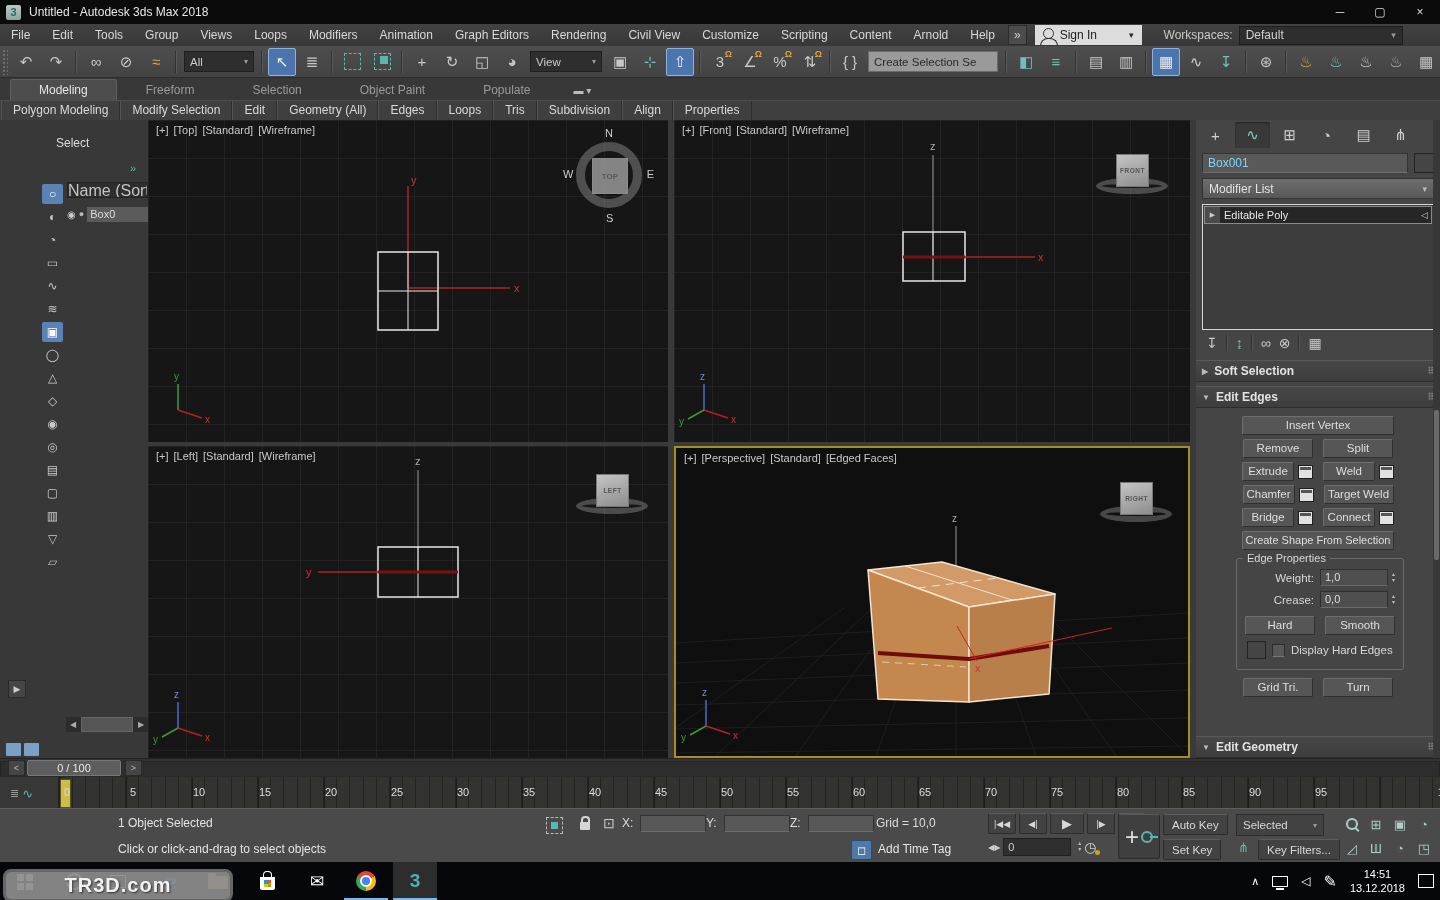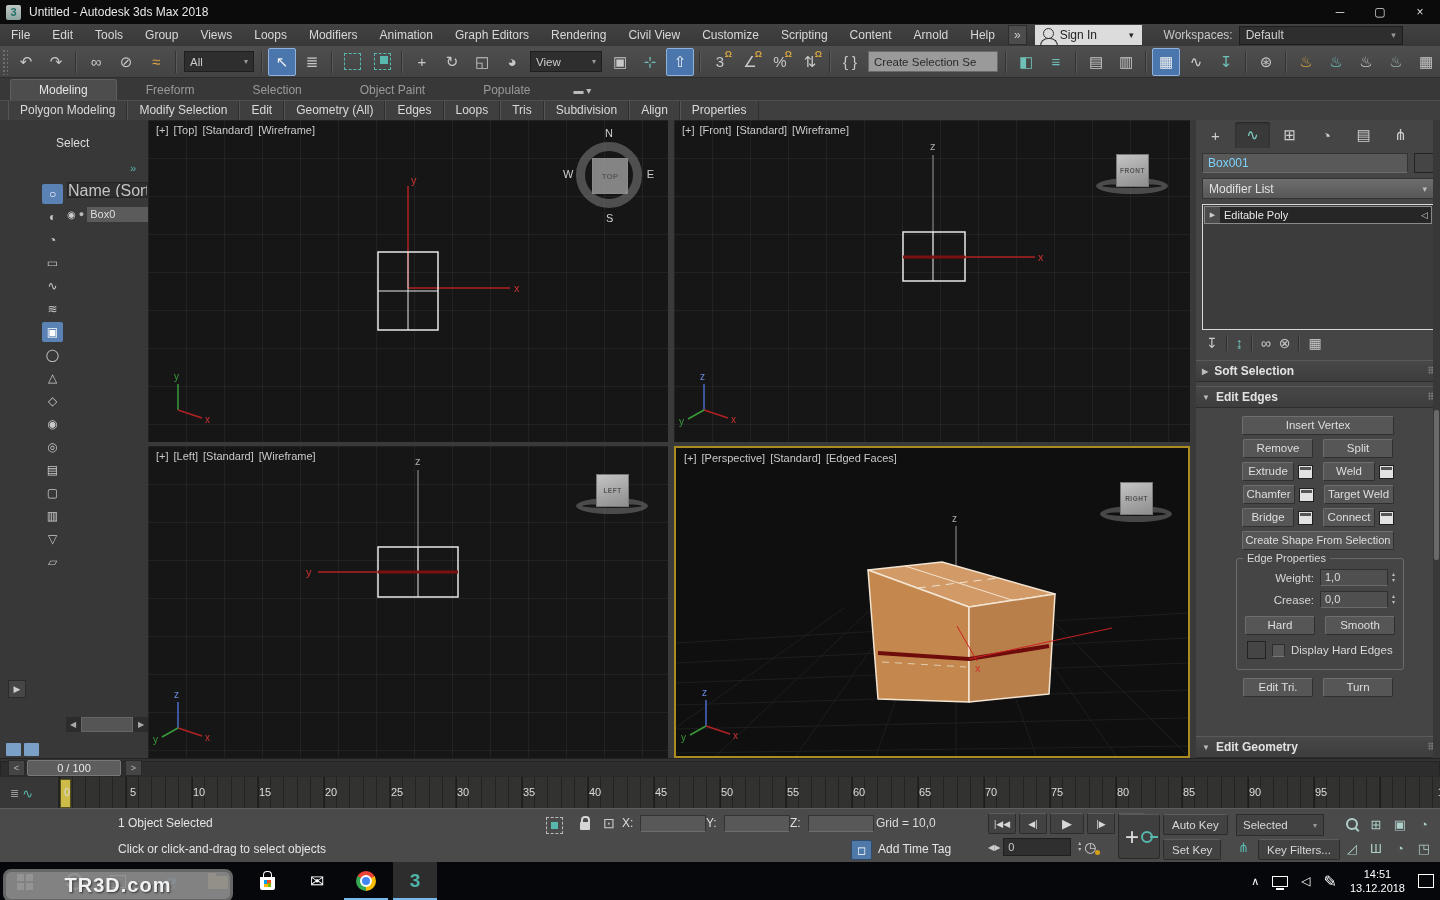--- a/index.html
+++ b/index.html
@@ -38,21 +38,21 @@
   .tb-input{height:19px;background:#9a9a9a;border:1px solid #6a6a6a;color:#2a2a2a;font-size:11.5px;display:flex;align-items:center;padding:0 5px;margin:0 2px}
   .dash-box{width:15px;height:15px;border:1.5px dashed #58b8ae}
   .dash-box.fill::after{content:"";display:block;width:8px;height:8px;margin:2px 0 0 5px;background:#58b8ae}
   .snap-wrap{position:relative}
   .snap-mag{position:absolute;right:1px;top:0;font-size:9px;color:#d8a540;font-weight:bold}
   
   #ribbon-tabs{position:absolute;left:0;top:78px;width:1440px;height:22px;background:#383838;display:flex;align-items:flex-end;font-size:12px;color:#9a9a9a;padding-left:10px;box-sizing:border-box}
   .rtab{padding:3px 28px;border:1px solid transparent;border-bottom:none}
   .rtab.active{background:#4d4d4d;border-color:#5f5f5f;color:#e4e4e4;border-radius:3px 3px 0 0}
   #ribbon-flyout{margin-left:14px;padding-bottom:4px;color:#bbb;font-size:10px}
-  #ribbon-panels{position:absolute;left:0;top:100px;width:1440px;height:20px;background:#3f3f3f;border-top:1px solid #4e4e4e;display:flex;font-size:12px;color:#d9d9d9;padding-left:8px;box-sizing:border-box}
+  #ribbon-panels{position:absolute;left:0;top:100px;width:1440px;height:20px;background:#3f3f3f;border-top:1px solid #4e4e4e;display:flex;font-size:12px;color:#d9d9d9;padding-left:1px;box-sizing:border-box}
   .rpanel{padding:0 11px;line-height:19px;border-right:1px solid #2e2e2e;border-left:1px solid #545454}
   
   #workspace{position:absolute;left:0;top:120px;width:1440px;height:638px;background:#3a3a3a}
   
   #scene-explorer{position:absolute;left:0;top:0;width:148px;height:638px;background:#383838;border-right:1px solid #2c2c2c}
   #se-title{position:absolute;left:56px;top:16px;font-size:12px;color:#ddd}
   #se-overflow{position:absolute;right:12px;top:42px;color:#58b8ae;font-size:11px}
   #explorer-tools{position:absolute;left:42px;top:64px;width:24px;display:flex;flex-direction:column;gap:3px}
   .se-tool{width:21px;height:20px;display:flex;align-items:center;justify-content:center;font-size:12px;color:#c9c9c9;border-radius:2px}
   .se-tool.active{background:#5a82b4;color:#fff}
@@ -665,21 +665,21 @@
           <div class="cpbtn w-half">Smooth</div>
         </div>
         <div id="dhe-row">
           <div id="dhe-swatch"></div>
           <div id="dhe-check"></div>
           <span>Display Hard Edges</span>
         </div>
       </div>
 
       <div class="btn-row" style="margin-top:8px">
-        <div class="cpbtn w-half">Edit Tri.</div>
+        <div class="cpbtn w-half">Grid Tri.</div>
         <div class="cpbtn w-half">Turn</div>
       </div>
     </div>
 
     <div class="rollout" style="margin-top:auto">
       <span class="tri">▼</span>
       <span>Edit Geometry</span>
       <span class="grip">⠿</span>
     </div>
   </div>

